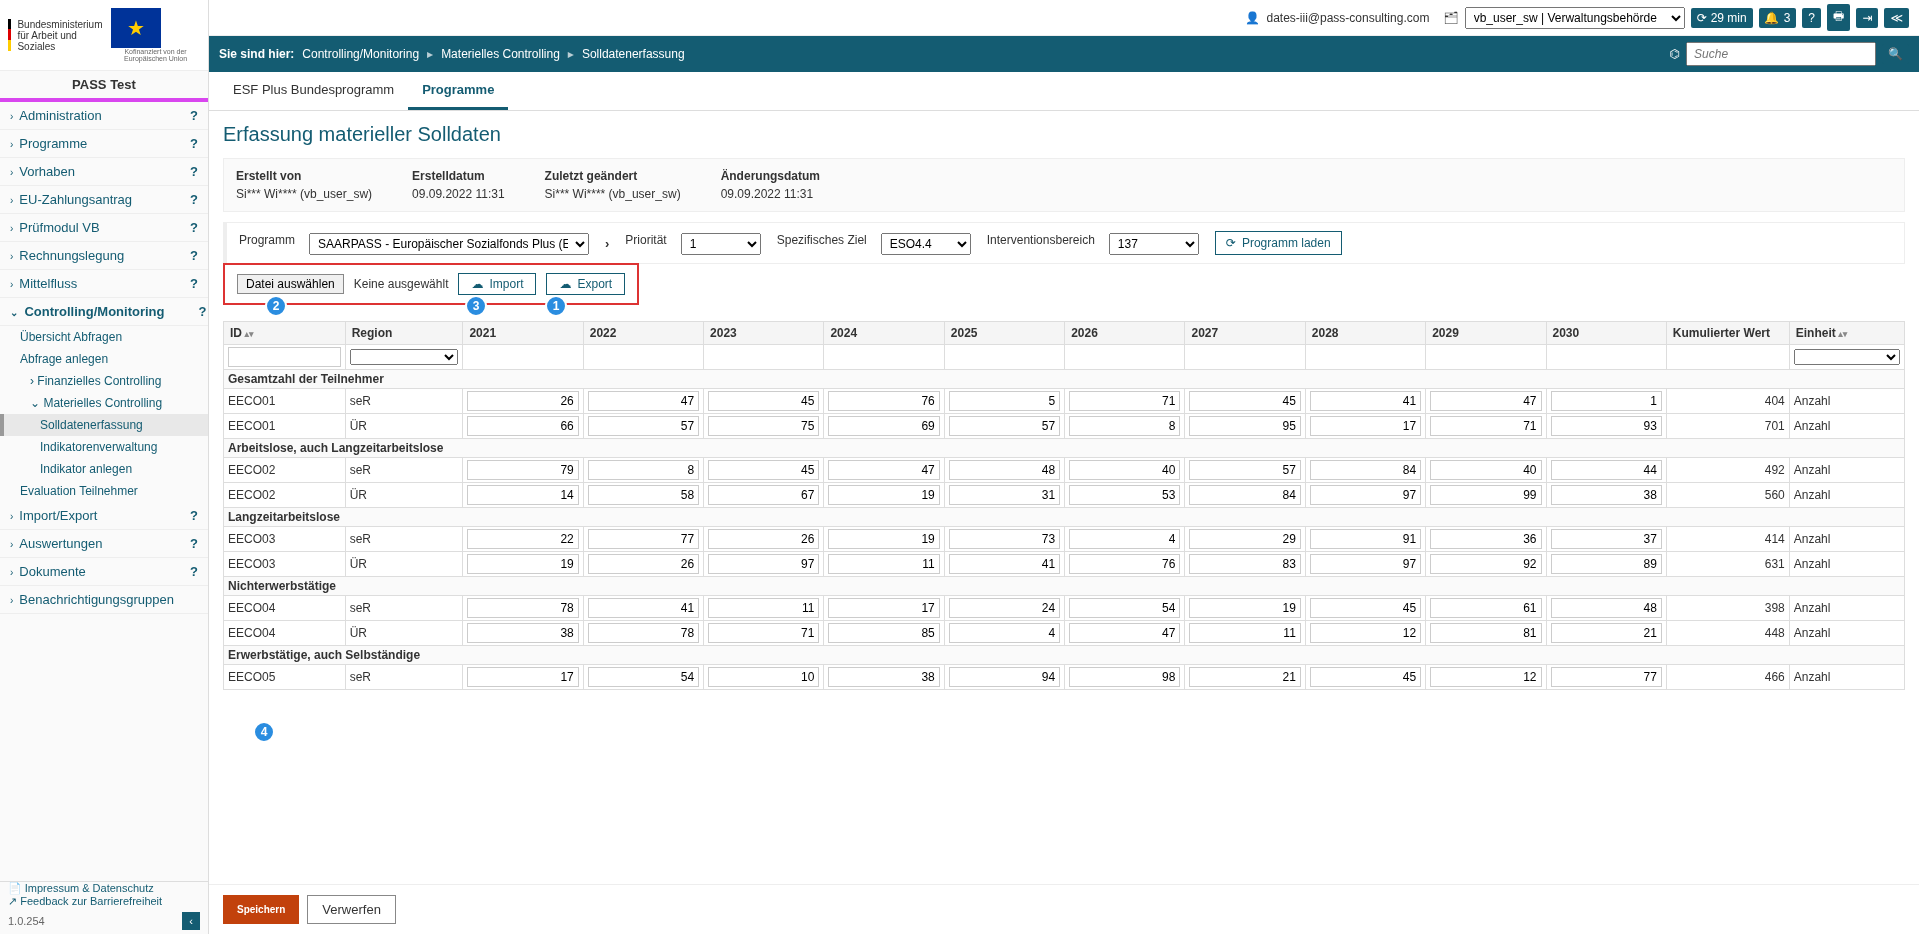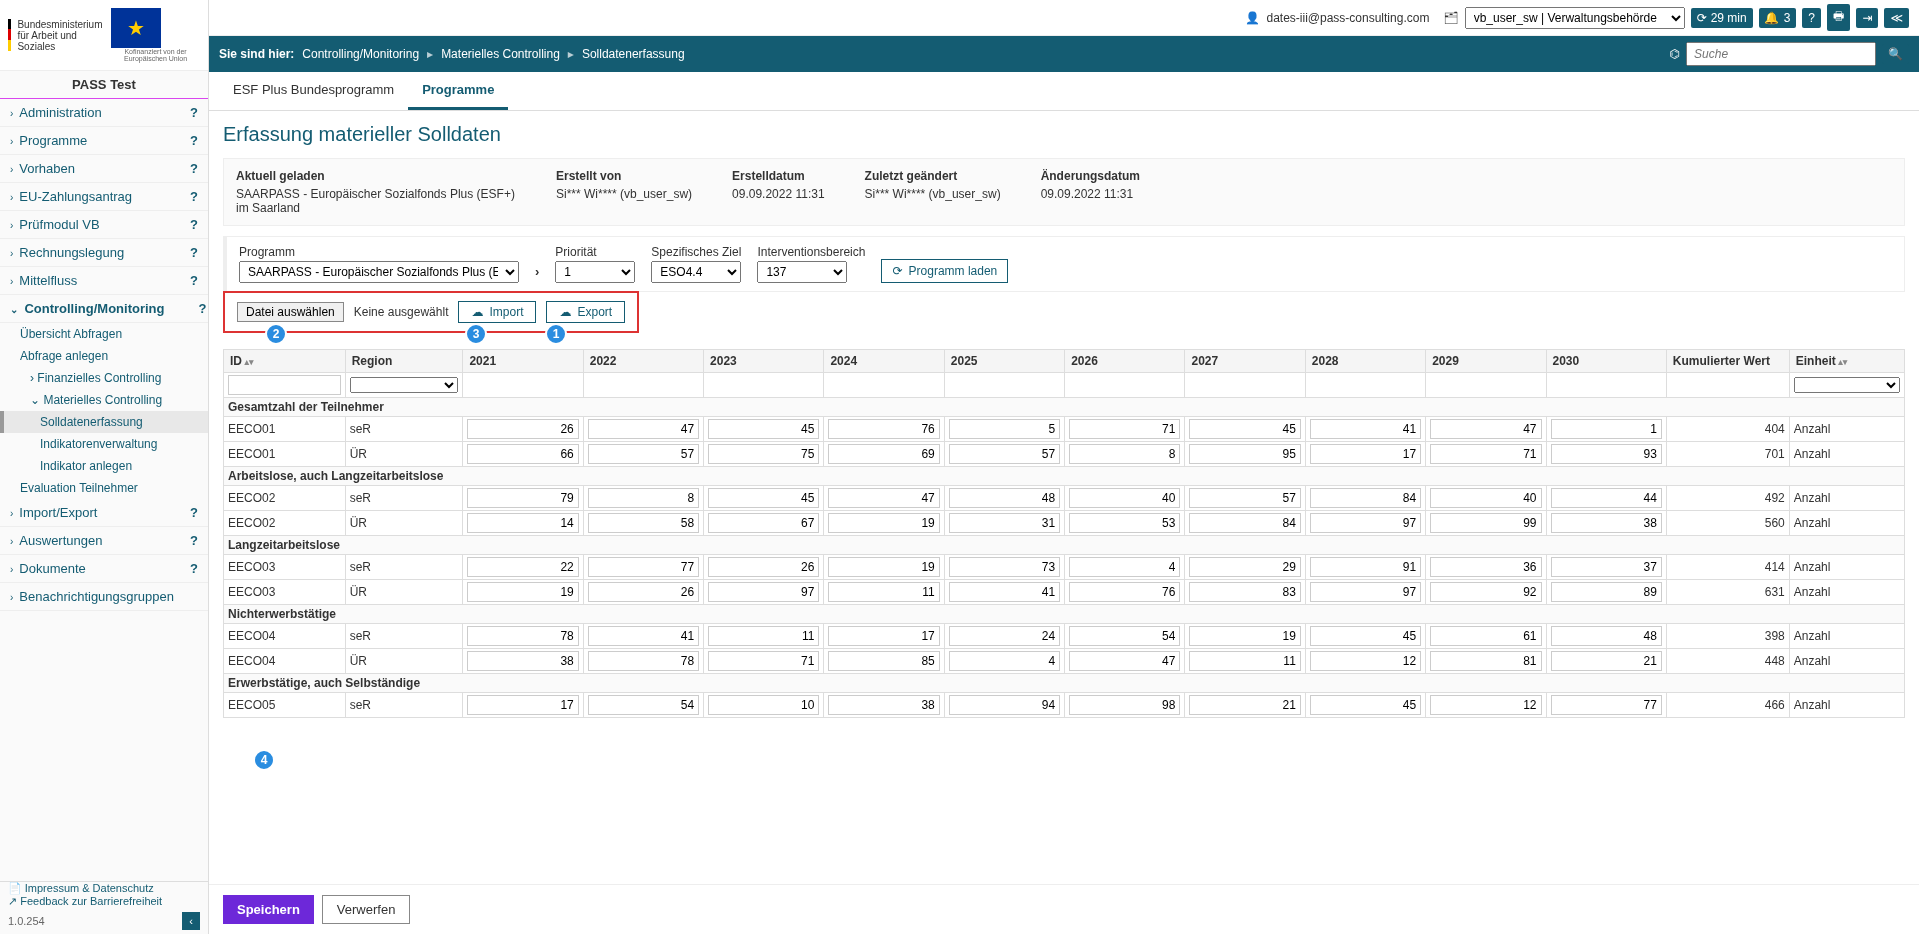--- a/index.html
+++ b/index.html
@@ -7,21 +7,21 @@
 .app { display: flex; height: 934px; width: 1919px; overflow: hidden; }
 
 
 .sidebar { width: 209px; border-right: 1px solid #ddd; display: flex; flex-direction: column; background: #fafafa; }
 .logo-area { display: flex; align-items: center; padding: 8px; gap: 8px; background: #fff; }
 .de-flag { display: flex; flex-direction: column; width: 4px; height: 32px; }
 .de-flag span { flex:1; }
 .eu-logo { width:50px; height:40px; background:#003399; display:flex; align-items:center; justify-content:center; color:#ffcc00; font-size:20px; }
 .eu-caption { font-size:7px; color:#666; }
 .logo-txt { font-size:10px; line-height:1.1; }
-.pass-test { text-align:center; padding:6px 0; font-weight:bold; font-size:13px; border-top:1px solid #eee; border-bottom:1px solid #d946ef; }
+.pass-test { text-align:center; padding:6px 0; font-weight:bold; font-size:13px; border-top:1px solid #eee; border-bottom:4px solid #d946ef; }
 .nav { flex:1; overflow-y:auto; }
 .nav-item { display:flex; justify-content:space-between; align-items:center; padding:6px 10px; border-bottom:1px solid #eee; cursor:pointer; color:#145c72;gap:34px; }
 .nav-item .chev { margin-right:6px; color:#145c72; font-size:10px; }
 .nav-item .q { color:#145c72; font-weight:bold; }
 .nav-item.expanded { font-weight:bold; }
 .sub-item { padding:4px 10px 4px 20px; color:#145c72; cursor:pointer; font-size:12px; }
 .sub-item.lvl2 { padding-left:30px; }
 .sub-item.lvl3 { padding-left:40px; }
 .sub-item.active { background:#e8e8e8; border-left:4px solid #999; padding-left:36px; }
 .footer { border-top:1px solid #ddd; padding:0 8px; font-size:11px; color:#145c72; }
@@ -44,21 +44,21 @@
 .tab.active { color:#145c72; font-weight:bold; border-bottom:3px solid #145c72; }
 
 .content { padding:12px 14px 0 14px; overflow:auto; flex:1; background:#fff; }
 h2.title { color:#145c72; font-weight:normal; font-size:20px; margin-bottom:12px; }
 
 .info-box { border-left:4px solid #145c72; background:#fafafa; padding:10px 12px; display:flex; gap:40px; flex-wrap:wrap; margin-bottom:10px; border:1px solid #eee; }
 .info-col .lab { font-weight:bold; font-size:12px; }
 .info-col .val { font-size:12px; margin-top:4px; max-width:280px; }
 
 .filter-row { display:flex; align-items:flex-end; gap:16px; padding:6px 0; border:1px solid #eee; border-left:4px solid #eee; padding:8px 12px; flex-wrap:wrap; }
-.filter-col { display:flex; flex-direction:column; gap:2px; }
+.filter-col { display:flex; flex-direction:row; gap:14px; }
 .filter-col label { font-size:12px; }
 .filter-row select { font-size:12px; padding:2px 4px; }
 .load-btn { border:1px solid #145c72; background:#fff; color:#145c72; padding:4px 10px; cursor:pointer; font-size:12px; display:inline-flex; align-items:center; gap:6px; }
 
 .import-row { display:flex; align-items:center; gap:10px; padding:8px 12px; border:2px solid #d33; margin-top:-1px; position:relative; width:max-content; }
 .file-btn { border:1px solid #888; background:#f0f0f0; padding:2px 8px; font-size:12px; cursor:pointer; }
 .file-lbl { font-size:12px; }
 .io-btn { border:1px solid #145c72; background:#fff; color:#145c72; padding:3px 12px; cursor:pointer; font-size:12px; display:inline-flex; align-items:center; gap:6px; }
 .annot { position:absolute; width:22px; height:22px; border-radius:50%; background:#2a8de0; color:#fff; display:flex; align-items:center; justify-content:center; font-size:12px; font-weight:bold; border:2px solid #fff; }
 
@@ -70,21 +70,21 @@
 .group-row td { background:#fafafa; font-weight:bold; }
 .kum { text-align:right; padding-right:6px; }
 .col-id { width:95px; }
 .col-reg { width:92px;margin-top:24px; }
 .col-year { width:94px; }
 .col-kum { width:96px; }
 .col-ein { width:90px; }
 .filter-sel { width:100%; font-size:11px; }
 
 .action-bar { padding:10px 14px; display:flex; gap:8px; background:#fff; border-top:1px solid #eee; }
-.save-btn { background:#6d28d9; color:#fff; border:none; padding:6px 14px; font-size:13px; cursor:pointer; font-weight:bold; }
+.save-btn { background:#c2410c; color:#fff; border:none; padding:6px 14px; font-size:10px; cursor:pointer; font-weight:bold; }
 .discard-btn { background:#fff; color:#333; border:1px solid #888; padding:6px 14px; font-size:13px; cursor:pointer; }
 
 .sort-ic::after { content:" \25B4\25BE"; font-size:9px; color:#888; }
 </style>
 </head>
 <body>
 
 <div class="app">
 
   <aside class="sidebar">
@@ -204,24 +204,20 @@
 
     <div class="tabs">
       <div class="tab">ESF Plus Bundesprogramm</div>
       <div class="tab active">Programme</div>
     </div>
 
     <div class="content">
       <h2 class="title">Erfassung materieller Solldaten</h2>
 
       <div class="info-box">
-        <div class="info-col">
-            <div class="lab">Aktuell geladen</div>
-            <div class="val">SAARPASS - Europäischer Sozialfonds Plus (ESF+) im Saarland</div>
-          </div>
         <div class="info-col">
             <div class="lab">Erstellt von</div>
             <div class="val">Si*** Wi**** (vb_user_sw)</div>
           </div>
         <div class="info-col">
             <div class="lab">Erstelldatum</div>
             <div class="val">09.09.2022 11:31</div>
           </div>
         <div class="info-col">
             <div class="lab">Zuletzt geändert</div>

